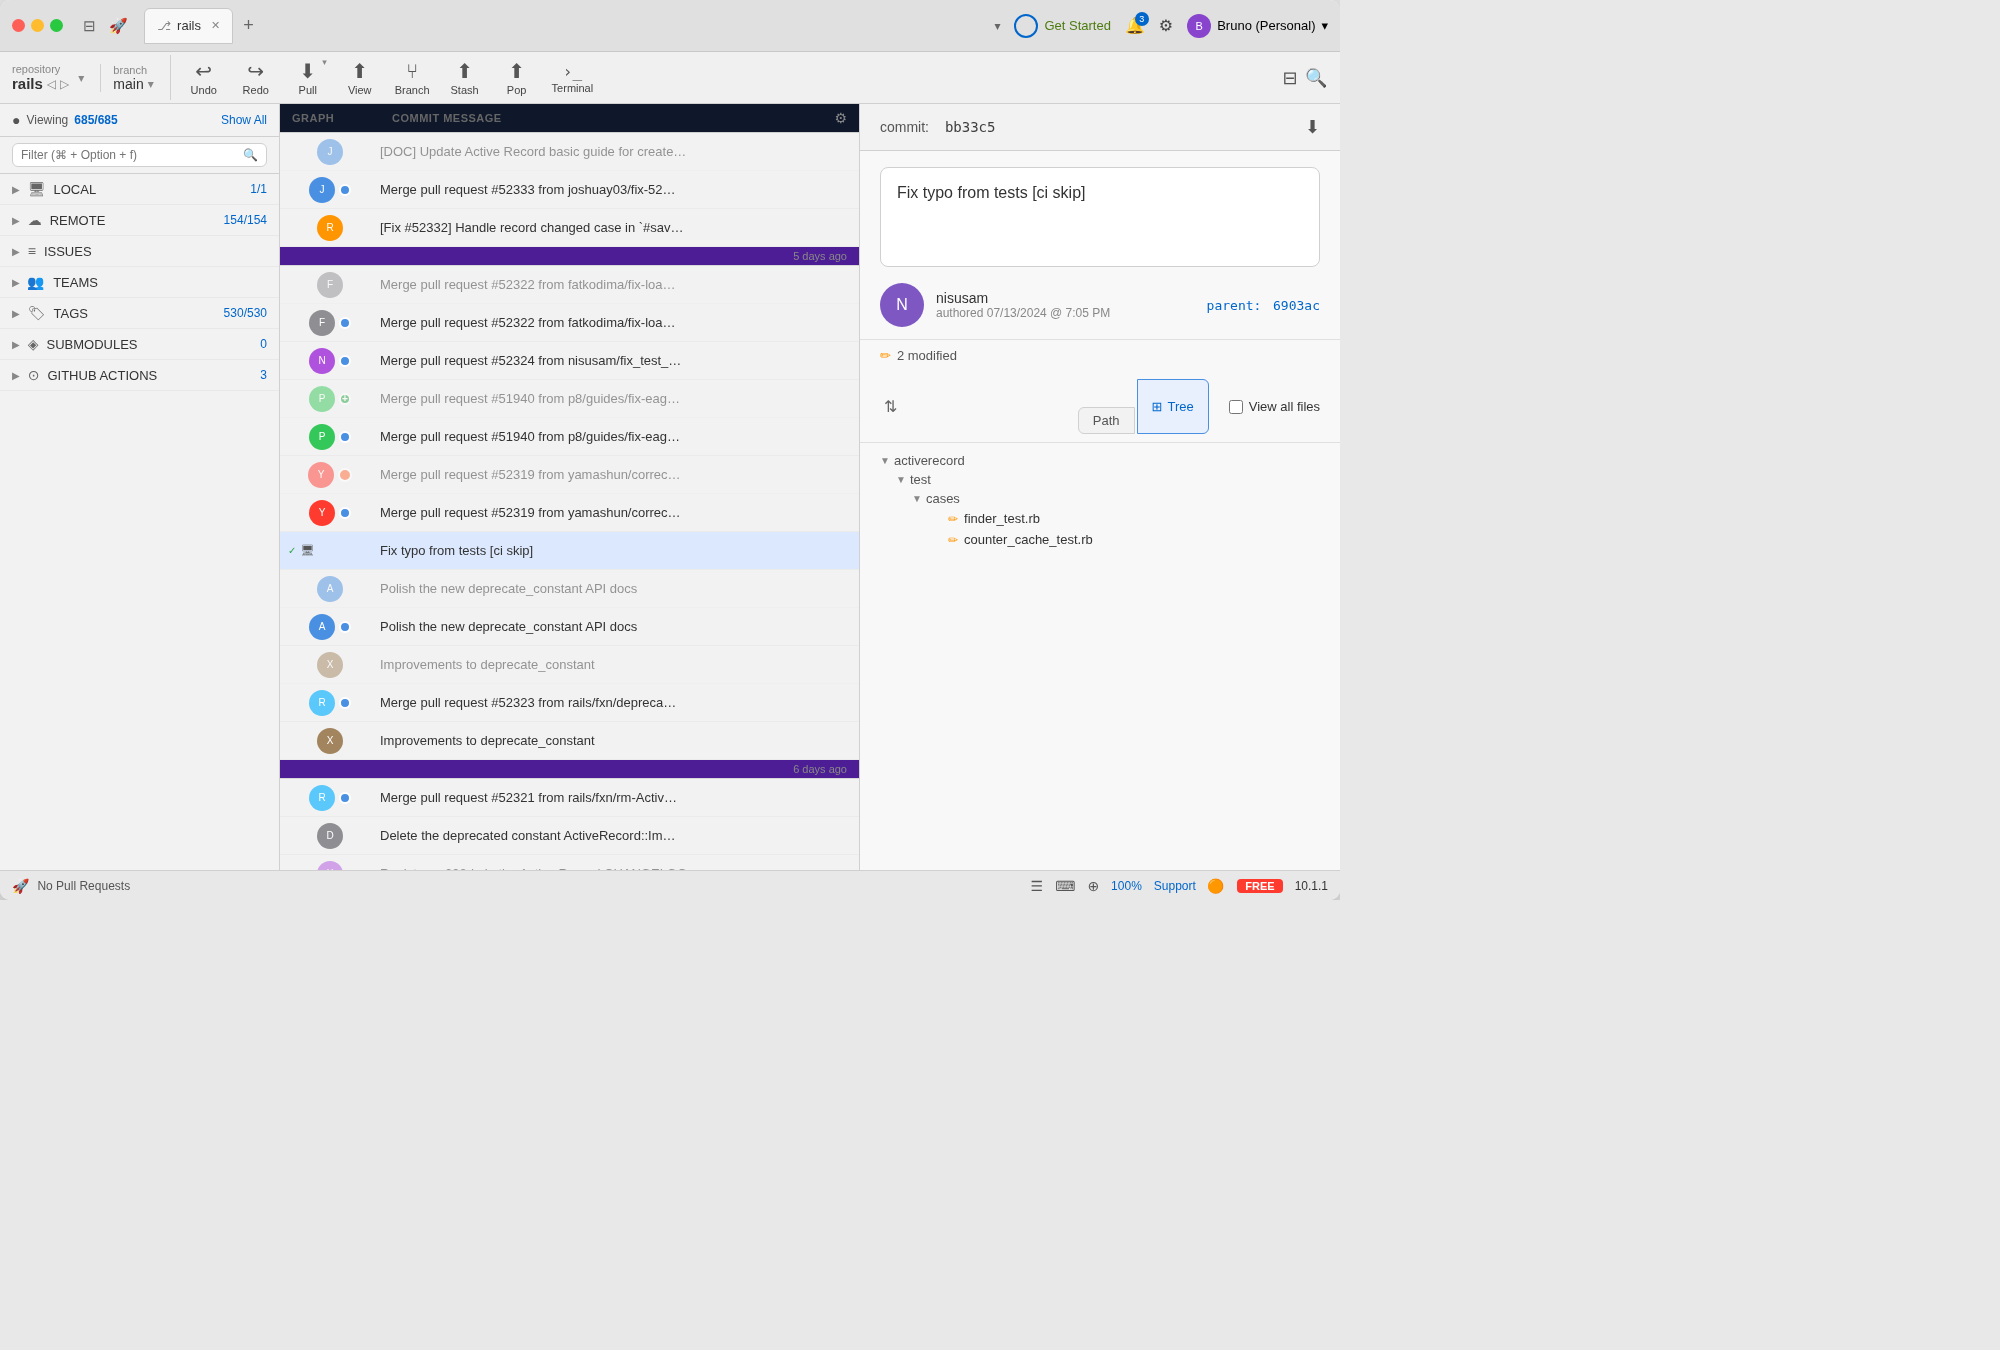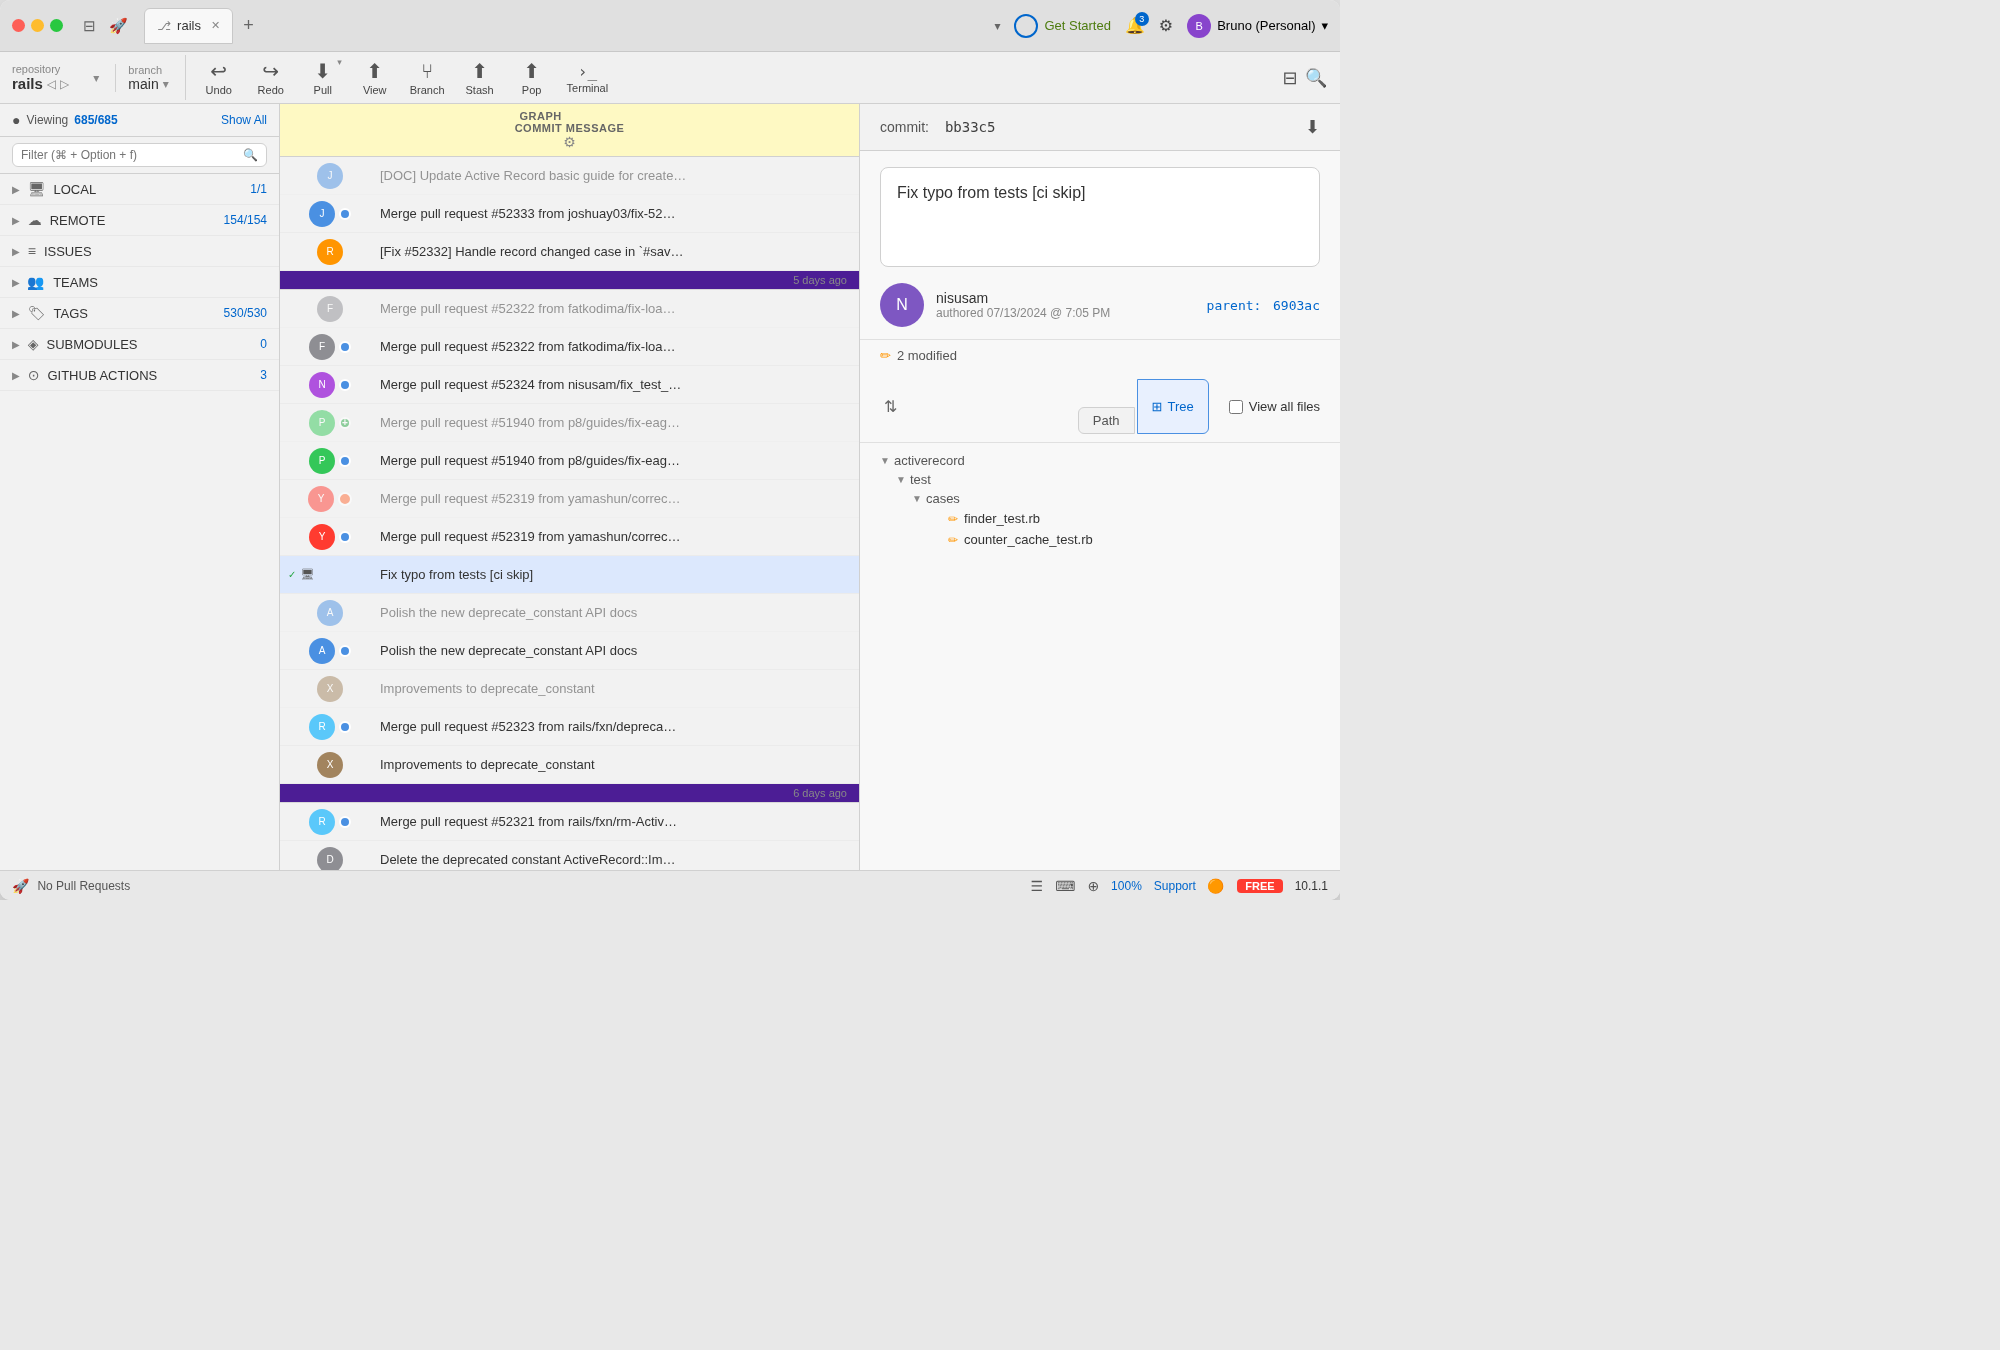--- a/index.html
+++ b/index.html
@@ -46,21 +46,21 @@
     .filter-input input { border: none; outline: none; flex: 1; font-size: 12px; background: transparent; }
     .sidebar-items { flex: 1; overflow-y: auto; }
     .sidebar-item { display: flex; align-items: center; gap: 8px; padding: 7px 12px; cursor: pointer; border-bottom: 1px solid #e8e8e8; }
     .chevron { font-size: 10px; color: #888; }
     .sidebar-item-icon { font-size: 14px; color: #666; }
     .sidebar-item-label { font-size: 13px; color: #333; font-weight: 500; flex: 1; }
     .sidebar-item-count { font-size: 12px; color: #0066cc; }
 
     
     .commit-panel { width: 580px; display: flex; flex-direction: column; border-right: 1px solid #d0d0d0; flex-shrink: 0; }
-    .commit-list-header { display: flex; align-items: center; padding: 6px 12px; background: #fef9c3; border-bottom: 1px solid #d0d0d0; flex-direction: column; }
+    .commit-list-header { display: flex; align-items: center; padding: 6px 12px; background: #0f172a; border-bottom: 1px solid #d0d0d0; }
     .col-graph { width: 100px; font-size: 11px; color: #666; text-transform: uppercase; font-weight: 600; letter-spacing: 0.5px; }
     .col-message { flex: 1; font-size: 11px; color: #666; text-transform: uppercase; font-weight: 600; letter-spacing: 0.5px; }
     .col-settings { font-size: 14px; color: #888; cursor: pointer; }
     .commit-list { flex: 1; overflow-y: auto; }
     .commit-row { display: flex; align-items: center; height: 38px; border-bottom: 1px solid #ebebeb; cursor: pointer; }
     .commit-row.selected { background: #dce8fd; }
     .commit-row.dimmed { opacity: 0.5; }
     .commit-graph-col { width: 100px; display: flex; align-items: center; justify-content: center; position: relative; }
     .commit-avatar { width: 26px; height: 26px; border-radius: 50%; background: #aaa; overflow: hidden; display: flex; align-items: center; justify-content: center; font-size: 10px; color: white; }
     .commit-dot { width: 12px; height: 12px; border-radius: 50%; background: #4a90e2; border: 2px solid white; }
@@ -119,21 +119,21 @@
     .av-green { background: #34c759; }
     .av-orange { background: #ff9500; }
     .av-purple { background: #af52de; }
     .av-red { background: #ff3b30; }
     .av-teal { background: #5ac8fa; }
     .av-brown { background: #a2845e; }
     .av-gray { background: #8e8e93; }
 
     
     .top-toolbar { display: flex; align-items: center; height: 52px; padding: 0 12px; background: #f0f0f0; border-bottom: 1px solid #d0d0d0; gap: 4px; flex-shrink: 0; }
-    .repo-section { display: flex; align-items: center; gap: 20px; }
+    .repo-section { display: flex; align-items: center; gap: 5px; }
     .branch-section { display: flex; align-items: center; gap: 4px; margin-left: 12px; border-left: 1px solid #d0d0d0; padding-left: 12px; }
     .action-section { display: flex; align-items: center; gap: 2px; margin-left: 12px; border-left: 1px solid #d0d0d0; padding-left: 8px; }
     .action-btn { display: flex; flex-direction: column; align-items: center; gap: 1px; padding: 4px 8px; border: none; background: transparent; cursor: pointer; border-radius: 5px; color: #333; font-size: 11px; min-width: 50px; }
     .action-icon { font-size: 20px; color: #555; }
     .action-label { font-size: 11px; color: #444; }
     .right-tools { margin-left: auto; display: flex; gap: 8px; align-items: center; }
   </style>
 </head>
 <body>
 

